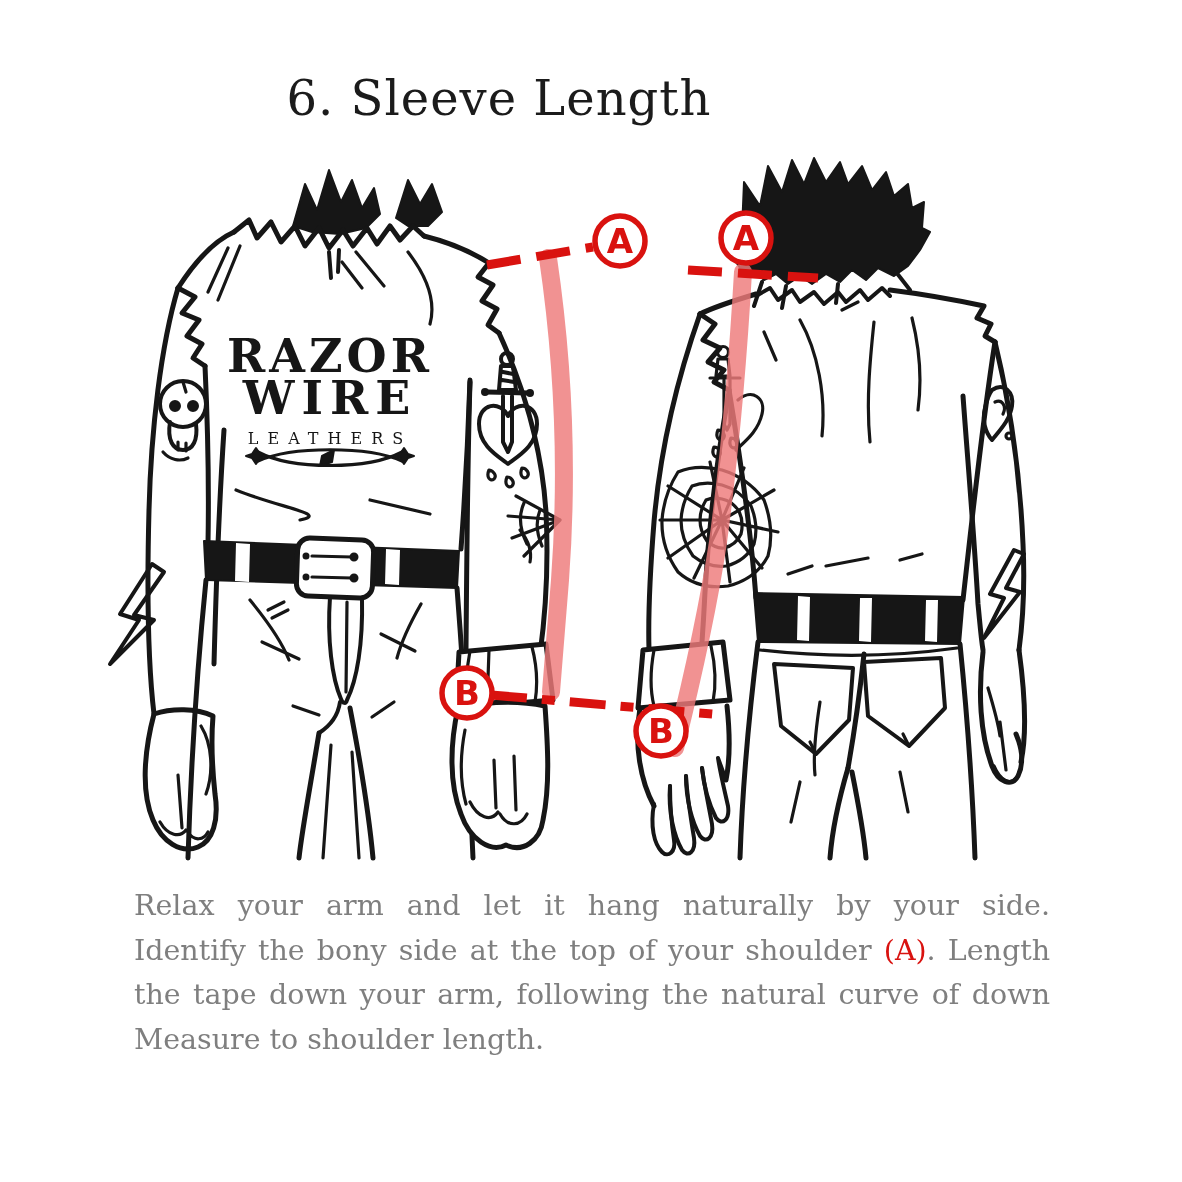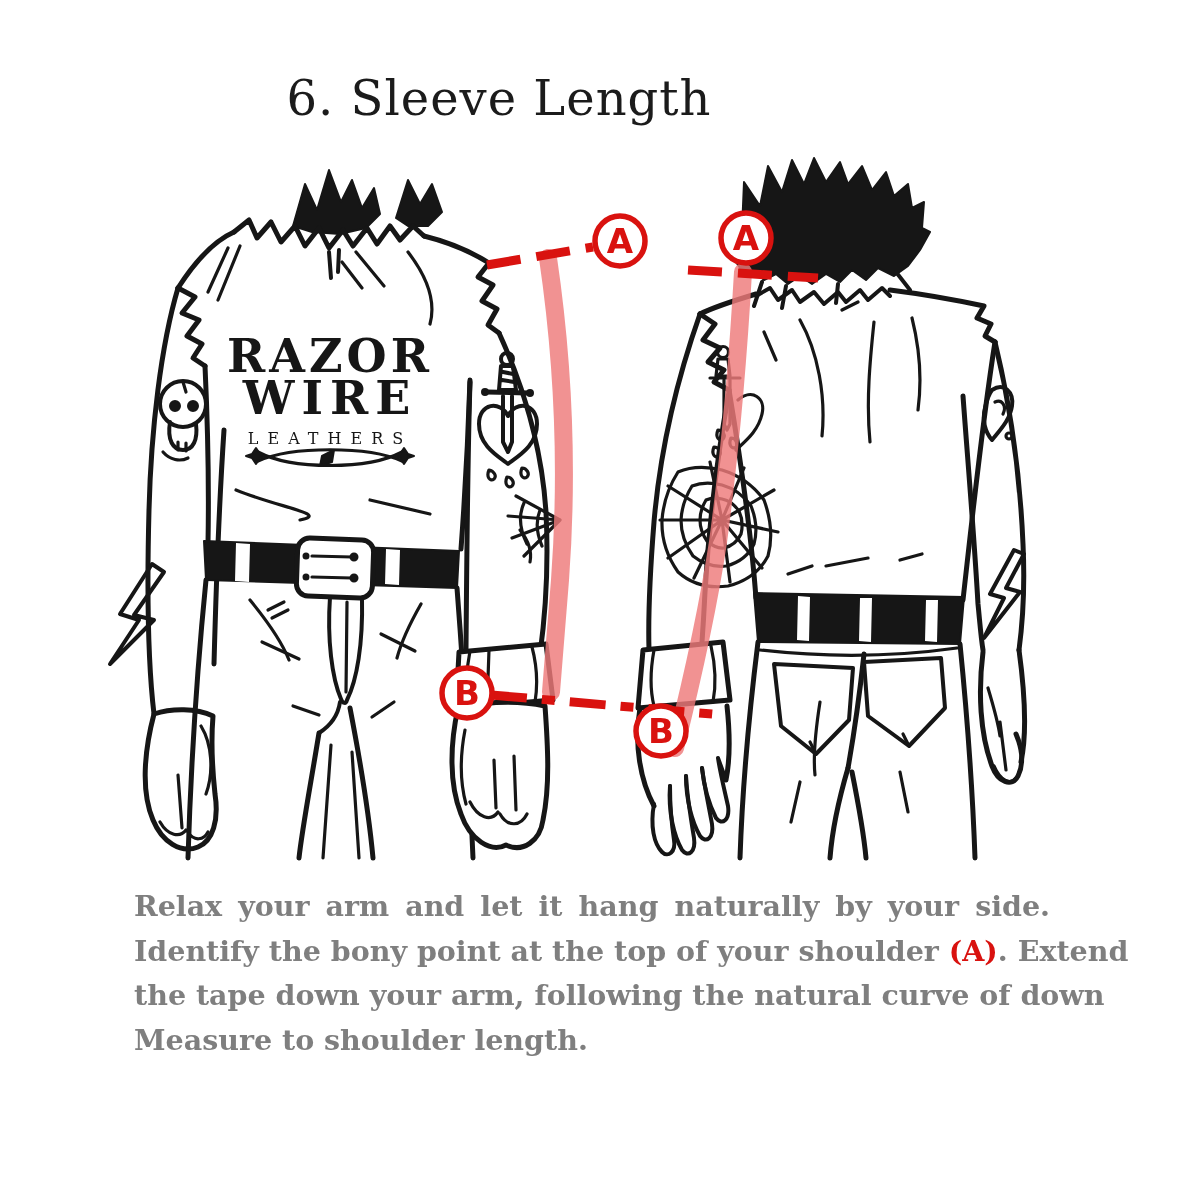--- a/index.html
+++ b/index.html
@@ -27,21 +27,21 @@
     font-weight:bold;font-size:34px;text-anchor:middle;}
   .logo1{fill:var(--ink);font-family:"DejaVu Serif","Liberation Serif",serif;font-weight:bold;
     font-size:46px;letter-spacing:4px;text-anchor:middle;}
   .logo2{fill:var(--ink);font-family:"DejaVu Serif","Liberation Serif",serif;font-weight:bold;
     font-size:46px;letter-spacing:7px;text-anchor:middle;}
   .logo3{fill:var(--ink);font-family:"DejaVu Serif","Liberation Serif",serif;
     font-size:16px;letter-spacing:9px;text-anchor:middle;}
 
   .instructions{position:absolute;top:884px;left:134px;width:916px;color:var(--gray);
     font-size:28.5px;line-height:44.5px;}
-  .t-line{text-align:justify;text-align-last:justify;white-space:nowrap;font-weight:bold;}
+  .t-line{text-align:justify;text-align-last:justify;white-space:nowrap;}
   .t-line.last{text-align:left;text-align-last:left;}
   .red-ref{color:var(--red);}
 </style>
 </head>
 <body>
 
 <div class="page-title">6. Sleeve Length</div>
 
 <svg class="fig-svg" viewBox="0 0 1182 1182">
 
@@ -241,16 +241,16 @@
     </g>
     <g>
       <circle class="mcirc" cx="661" cy="731" r="25"></circle>
       <text class="mletter" x="661" y="743">B</text>
     </g>
   </g>
 </svg>
 
 <div class="instructions">
   <div class="t-line"><span>Relax your arm and let it hang naturally by your side.</span></div>
-  <div class="t-line"><span>Identify the bony point at the top of your shoulder </span><span class="red-ref">(A)</span><span>. Extend</span></div>
+  <div class="t-line"><span>Identify the bony side at the top of your shoulder </span><span class="red-ref">(A)</span><span>. Length</span></div>
   <div class="t-line"><span>the tape down your arm, following the natural curve of down</span></div>
   <div class="t-line last"><span>Measure to shoulder length.</span></div>
 </div>
 
 </body></html>

